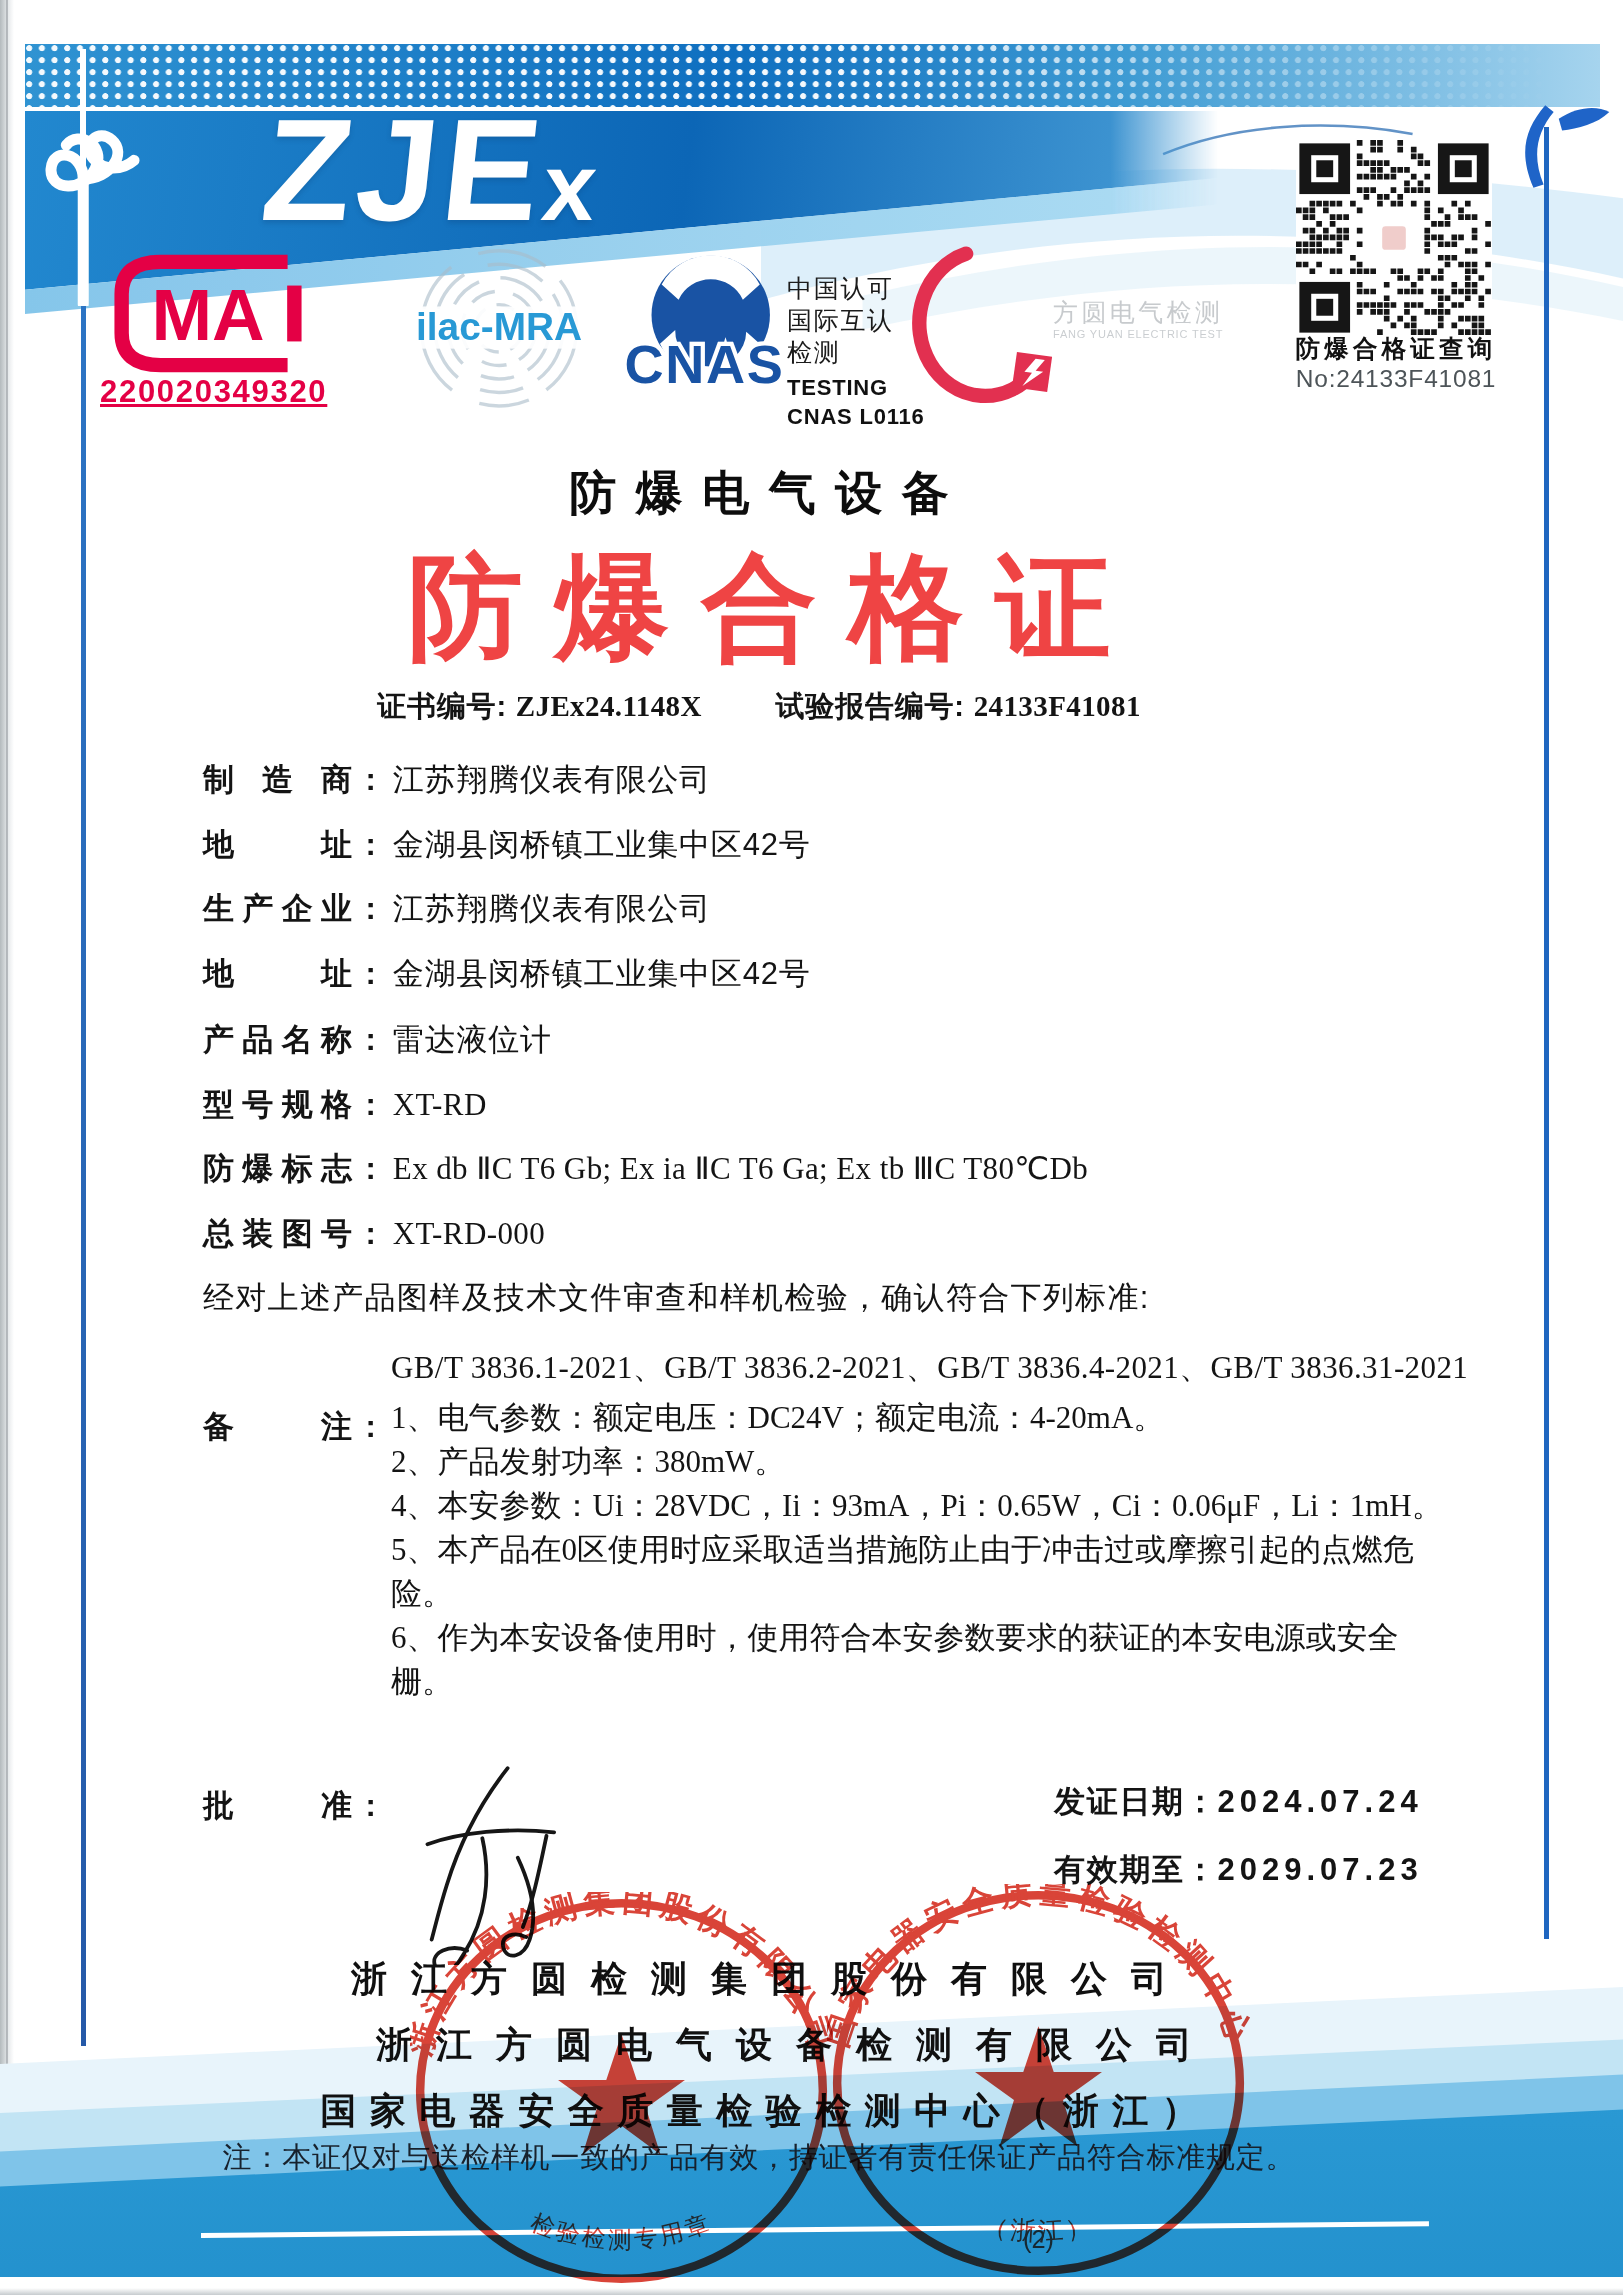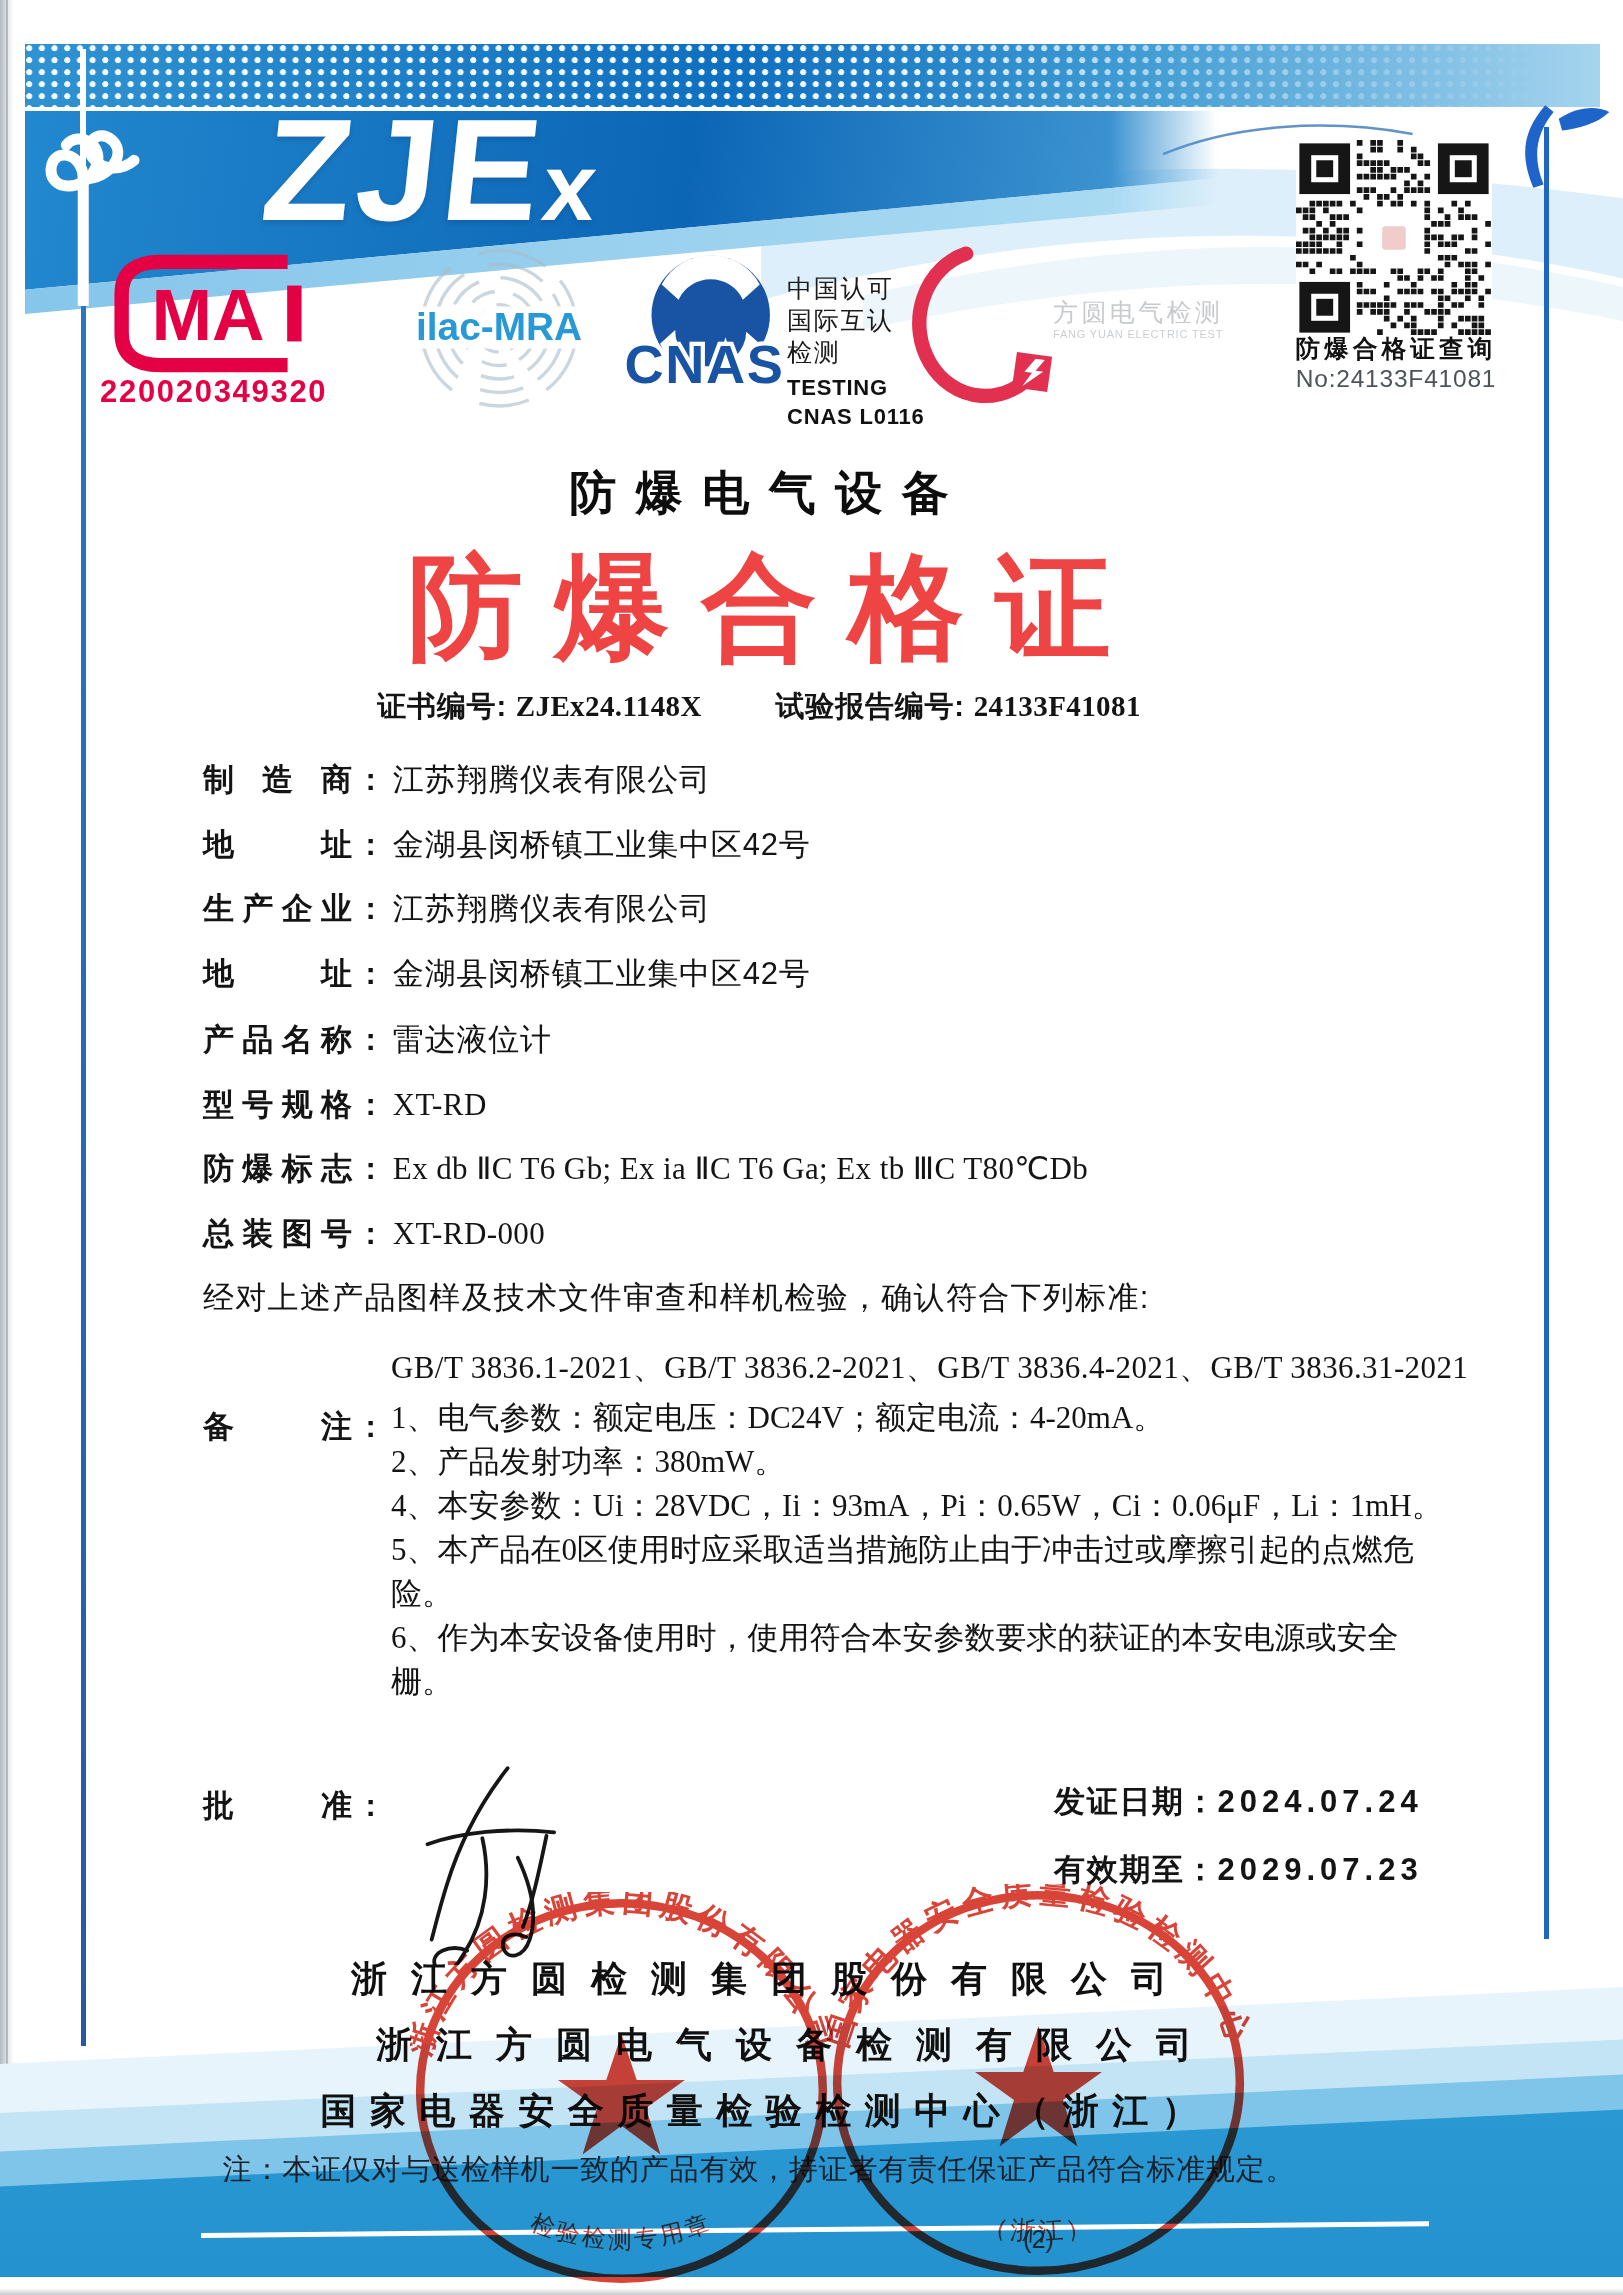--- a/index.html
+++ b/index.html
@@ -67,36 +67,36 @@
   .appr{left:203px;top:1785px;font-size:31px;}
   .dateline{position:absolute;left:1054px;font-size:31px;font-weight:600;letter-spacing:1.7px;white-space:nowrap;}
   .d1{top:1781px;} .d2{top:1849px;}
   .dval{letter-spacing:5px;}
 
   
   .co{font-weight:700;color:#101010;font-size:36px;}
   .co1{top:1955px;letter-spacing:24px;text-indent:24px;}
   .co2{top:2021px;letter-spacing:24px;text-indent:24px;padding-left:25px;}
   .co3{top:2087px;letter-spacing:13.5px;text-indent:13.5px;}
-  .note{top:2138px;font-size:29px;color:#17212c;font-weight:500;letter-spacing:0.8px;margin-top:12px;}
+  .note{top:2138px;font-size:29px;color:#17212c;font-weight:500;letter-spacing:0.8px;}
 
   
   .band{left:0;top:1945px;width:1624px;height:350px;}
   .band1{background:#e8f4fb;clip-path:polygon(0 34%,100% 12%,100% 100%,0 100%);}
   .band2{background:#c2e4f4;clip-path:polygon(0 48%,100% 27%,100% 100%,0 100%);}
   .band3{background:#7fc4e9;clip-path:polygon(0 59%,100% 37%,100% 100%,0 100%);}
   .band4{background:linear-gradient(#2f9fd9,#2391cd);clip-path:polygon(0 69%,100% 47%,100% 100%,0 100%);}
   .band-bottom-white{left:0;top:2277px;width:1624px;height:18.6px;background:#fff;}
   .band-hr{left:201px;top:2233px;width:1228px;height:5px;background:#fff;transform:rotate(-0.55deg);transform-origin:left center;}
   .footer-line{top:2179px;font-size:29px;color:#fff;font-weight:600;letter-spacing:0.8px;}
   .footer-line .fgap{display:inline-block;width:39px;}
 
   
   .cma-number{left:100px;top:374px;width:220px;text-align:center;color:#e40045;
-    font-size:31px;font-weight:700;letter-spacing:1.7px;}
+    font-size:31px;font-weight:700;letter-spacing:1.7px;text-decoration:underline;}
   .cnas-side{left:787px;top:272px;font-size:25px;line-height:32px;color:#1b1b1b;letter-spacing:1.7px;}
   .cnas-sub{font-size:22px;font-weight:700;letter-spacing:0.8px;line-height:29px;color:#111;margin-top:5px;}
   .fy-text{left:1053px;top:296px;font-size:25px;color:#9aa0a5;opacity:.55;letter-spacing:3.4px;}
   .fy-sub{left:1053px;top:328px;font-size:11px;color:#a7adb2;opacity:.6;letter-spacing:0.8px;}
   .qr-caption{left:1269px;top:332px;width:254px;text-align:center;font-size:24.5px;font-weight:700;letter-spacing:4.2px;color:#111;}
   .qr-number{left:1269px;top:365px;width:254px;text-align:center;font-size:24.5px;color:#4d5458;letter-spacing:0.8px;}
 
   
   .stamp{position:absolute;mix-blend-mode:multiply;opacity:.88;}
   .stampL{left:410px;top:1892px;}

